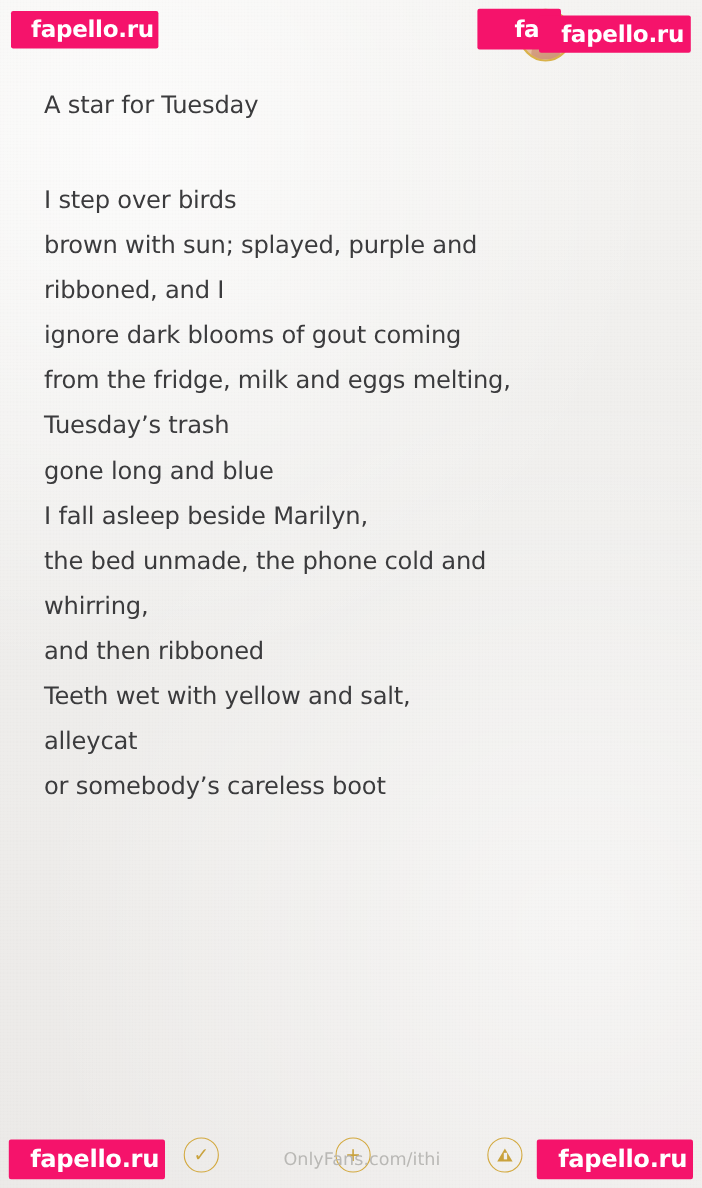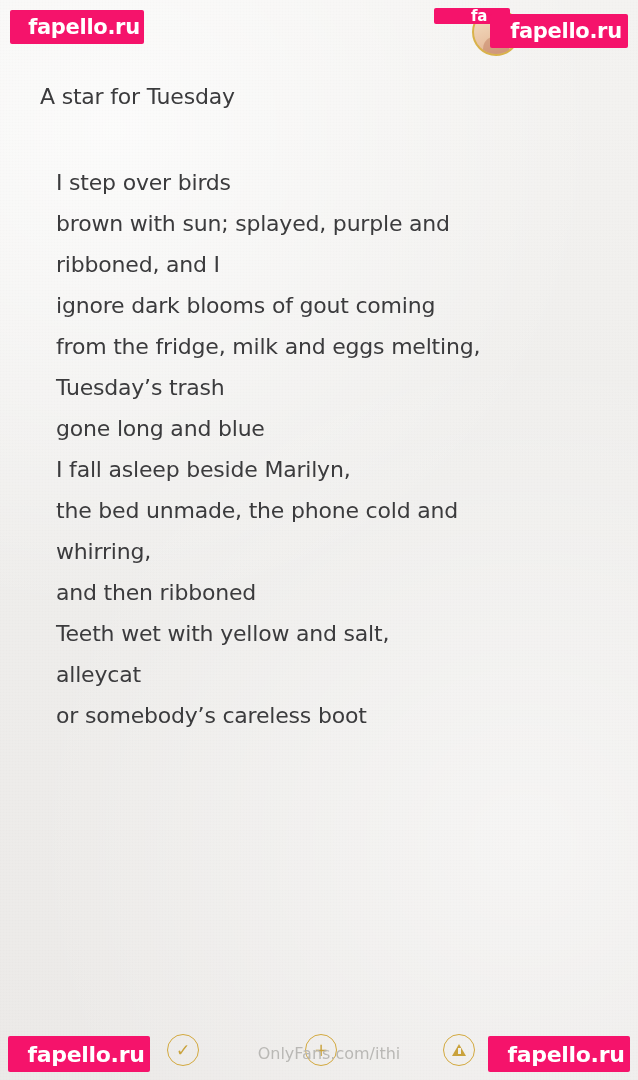--- a/index.html
+++ b/index.html
@@ -41,21 +41,21 @@
     font-weight: 700;
     letter-spacing: -0.3px;
     display: flex;
     align-items: center;
     justify-content: center;
     border-radius: 2px;
     white-space: nowrap;
     padding-left: 14px;
   }
   .wm-tl { left: 10px;  top: 10px;  width: 120px; height: 34px; font-size: 21px; }
-  .wm-tr-back { right: 128px; top: 8px; width: 62px; height: 16px; font-size: 15px; }
+  .wm-tr-back { right: 128px; top: 8px; width: 62px; height: 37px; font-size: 21px; }
   .wm-tr { right: 10px; top: 14px; width: 124px; height: 34px; font-size: 21px; }
   .wm-bl { left: 8px;  bottom: 8px; width: 128px; height: 36px; font-size: 22px; }
   .wm-br { right: 8px; bottom: 8px; width: 128px; height: 36px; font-size: 22px; }
 
   
   .avatar-ring {
     position: absolute;
     right: 118px;
     top: 8px;
     width: 44px;
@@ -88,21 +88,20 @@
     font-size: 22px;
     line-height: 41px;
     letter-spacing: -0.2px;
     font-weight: 400;
   }
   .poem .title {
     margin-bottom: 45px;
   }
   .poem .line {
     white-space: pre-wrap;
-    margin-left: 16px;
   }
 
   
   .bottom-bar {
     position: absolute;
     left: 0;
     right: 0;
     bottom: 0;
     height: 64px;
   }

